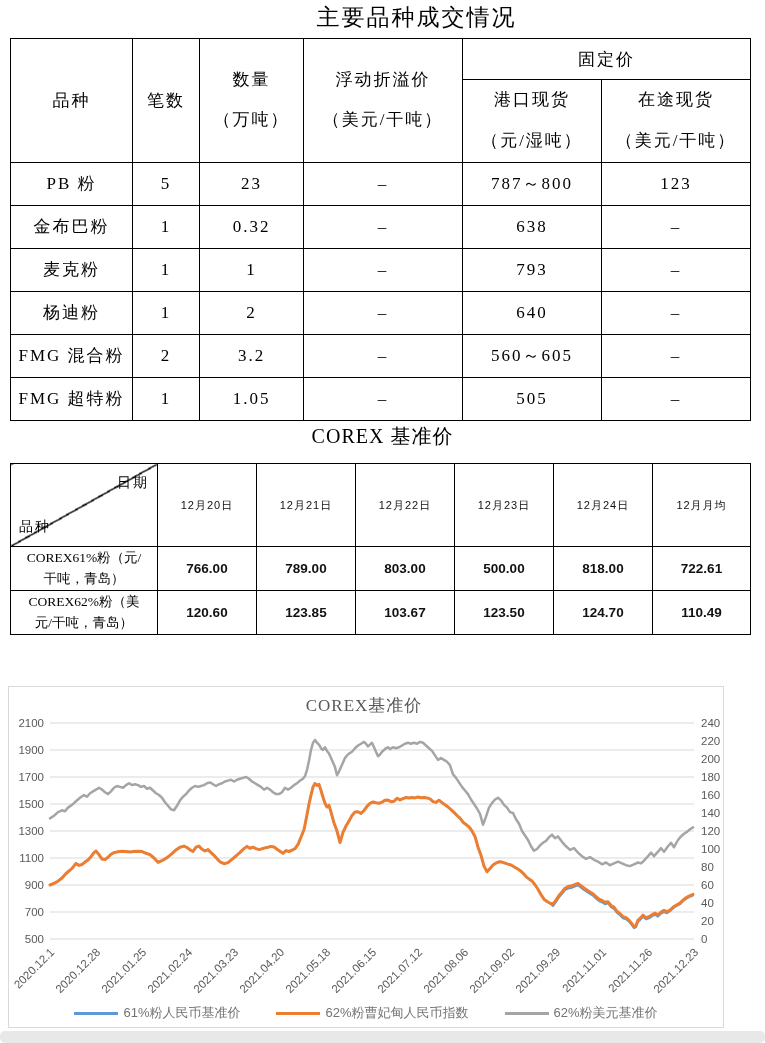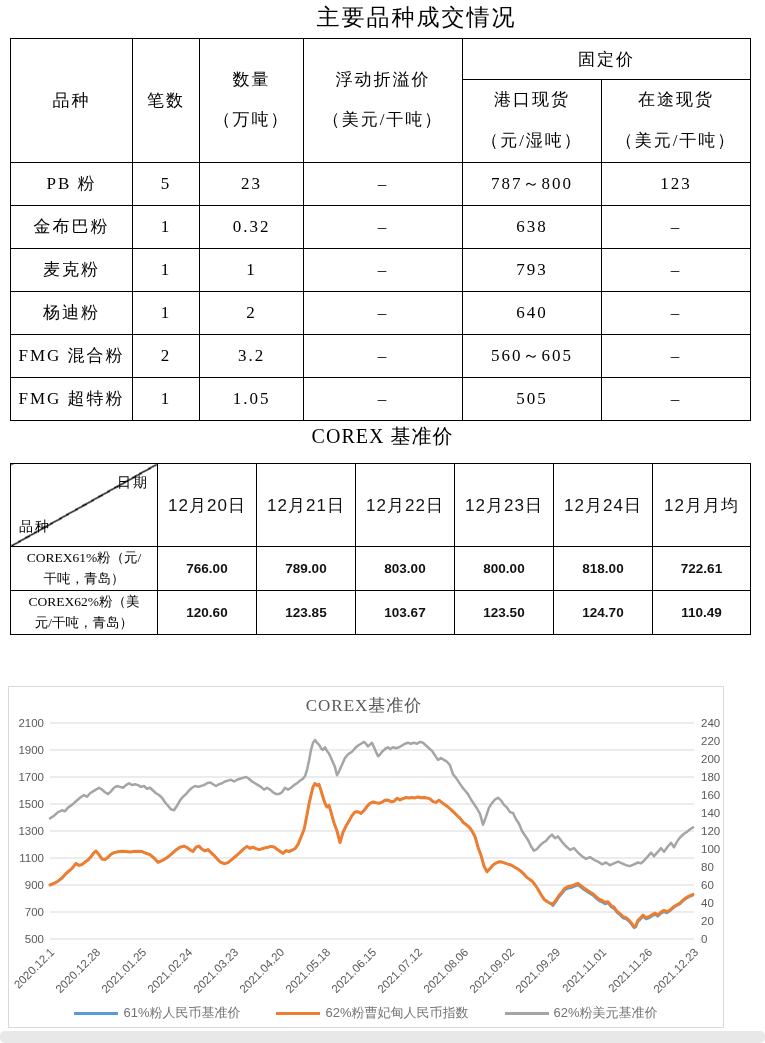--- a/index.html
+++ b/index.html
@@ -13,21 +13,21 @@
   table{border-collapse:collapse;table-layout:fixed;}
   th,td{border:1.5px solid #000;text-align:center;vertical-align:middle;
         font-weight:normal;padding:0;overflow:hidden;}
   
   .t1{position:absolute;left:10px;top:38px;width:740px;font-size:17px;letter-spacing:2px;}
   .t1 th{font-size:17px;}
   .t1 .two-line{white-space:pre-line;line-height:2.4;margin-top:6px;}
   .t1 tbody td{height:42px;}
   
   .t2{position:absolute;left:10px;top:463px;width:740px;}
-  .t2 th.date{font-size:17px;font-family:"Liberation Sans","DejaVu Sans",sans-serif;
+  .t2 th.date{font-size:11px;font-family:"Liberation Sans","DejaVu Sans",sans-serif;
               letter-spacing:1px;color:#111;}
   .t2 td.lbl{font-size:13.5px;line-height:1.55;padding:0 14px;}
   .t2 td.val{font-size:13.5px;font-family:Liberation Sans, sans-serif;
              font-weight:600;color:#111;}
   .t2 tbody td{height:43px;}
   .corner{position:relative;height:82px;
           background:linear-gradient(to bottom right,
              #fff calc(50% - 1.2px), #000 calc(50% - 1.2px),
              #000 calc(50% + 0.3px), #fff calc(50% + 0.3px));}
   .corner .c-top{position:absolute;top:10px;right:8px;font-size:14px;letter-spacing:2px;}
@@ -154,21 +154,21 @@
           <th class="date">12月24日</th>
           <th class="date">12月月均</th>
         </tr>
     </thead>
     <tbody id="t2-body">
         <tr>
           <td class="lbl">COREX61%粉（元/干吨，青岛）</td>
           <td class="val">766.00</td>
           <td class="val">789.00</td>
           <td class="val">803.00</td>
-          <td class="val">800.00</td>
+          <td class="val">500.00</td>
           <td class="val">818.00</td>
           <td class="val">722.61</td>
         </tr>
         <tr>
           <td class="lbl">COREX62%粉（美元/干吨，青岛）</td>
           <td class="val">120.60</td>
           <td class="val">123.85</td>
           <td class="val">103.67</td>
           <td class="val">123.50</td>
           <td class="val">124.70</td>

